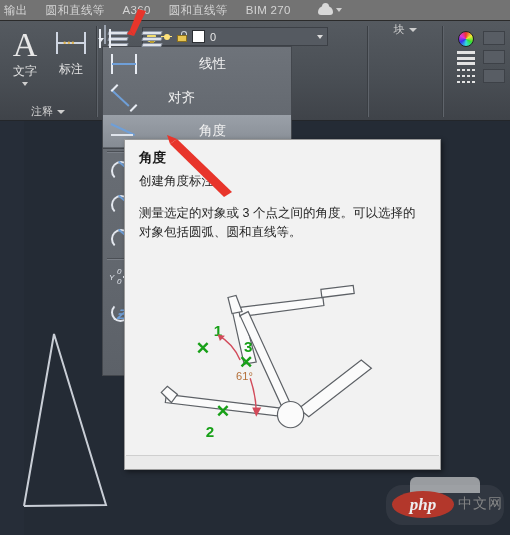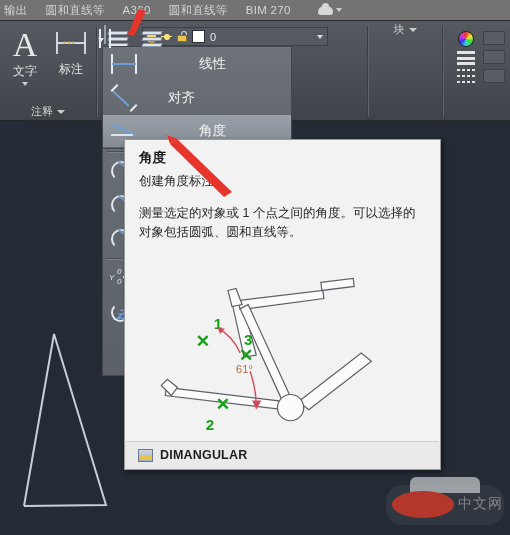--- a/index.html
+++ b/index.html
@@ -486,21 +486,21 @@
       <i class="l1"></i><i class="l2"></i><i class="lb"></i><i class="splitcaret"></i>
     </span>
   </div>
   <div style="position:absolute;left:140px;top:28px;z-index:32">
     <span class="layico"><i></i><i></i><i></i></span>
   </div>
 
   <div class="tooltip">
     <div class="tt-title">角度</div>
     <div class="tt-sub">创建角度标注</div>
-    <div class="tt-desc">测量选定的对象或 1 个点之间的角度。可以选择的对象包括圆弧、圆和直线等。</div>
+    <div class="tt-desc">测量选定的对象或 3 个点之间的角度。可以选择的对象包括圆弧、圆和直线等。</div>
 
     <div class="tt-figure">
       <svg viewBox="0 0 300 165" width="100%" height="100%" preserveAspectRatio="xMidYMid meet">
         <g stroke="#5d6166" stroke-width="1.2" fill="#fbfbfb">
 
           <path d="M112,96 L100,42 L110,40 L124,94 Z"></path>
 
           <path d="M106,40 L190,30 L191,38 L108,49 Z"></path>
 
           <path d="M116,44 L160,140 L152,144 L108,48 Z"></path>
@@ -533,40 +533,37 @@
         <g fill="#d24a5a">
           <polygon points="86,67 93,68 88,73"></polygon>
           <polygon points="124,148 120,139 129,139"></polygon>
           <text x="104" y="112" font-size="11" font-family="Liberation Sans, sans-serif" fill="#b4703a">61°</text>
         </g>
       </svg>
     </div>
 
     <div class="tt-footsep"></div>
     <div class="tt-foot">
-      <div class="tt-cmd">
-        <span class="ci"></span>
-        <span class="ct">DIMANGULAR</span>
-      </div>
     </div>
   </div>
 
   <svg class="redarrow" style="left:0;top:0;width:510px;height:535px">
 
     <g fill="#e8352b">
       <polygon points="138,9 146,11 134,36 130,30"></polygon>
       <polygon points="130,30 134,36 127,34"></polygon>
     </g>
 
     <g fill="#e8352b">
       <polygon points="224,197 232,192 177,139 170,144"></polygon>
       <polygon points="170,144 177,139 167,135"></polygon>
     </g>
   </svg>
 
   <div class="wm">
     <div class="blob"></div>
     <div class="tophat"></div>
     <div class="oval"></div>
+    <div class="php">php</div>
     <div class="cn">中文网</div>
   </div>
 
 </div>
 
 </body></html>

